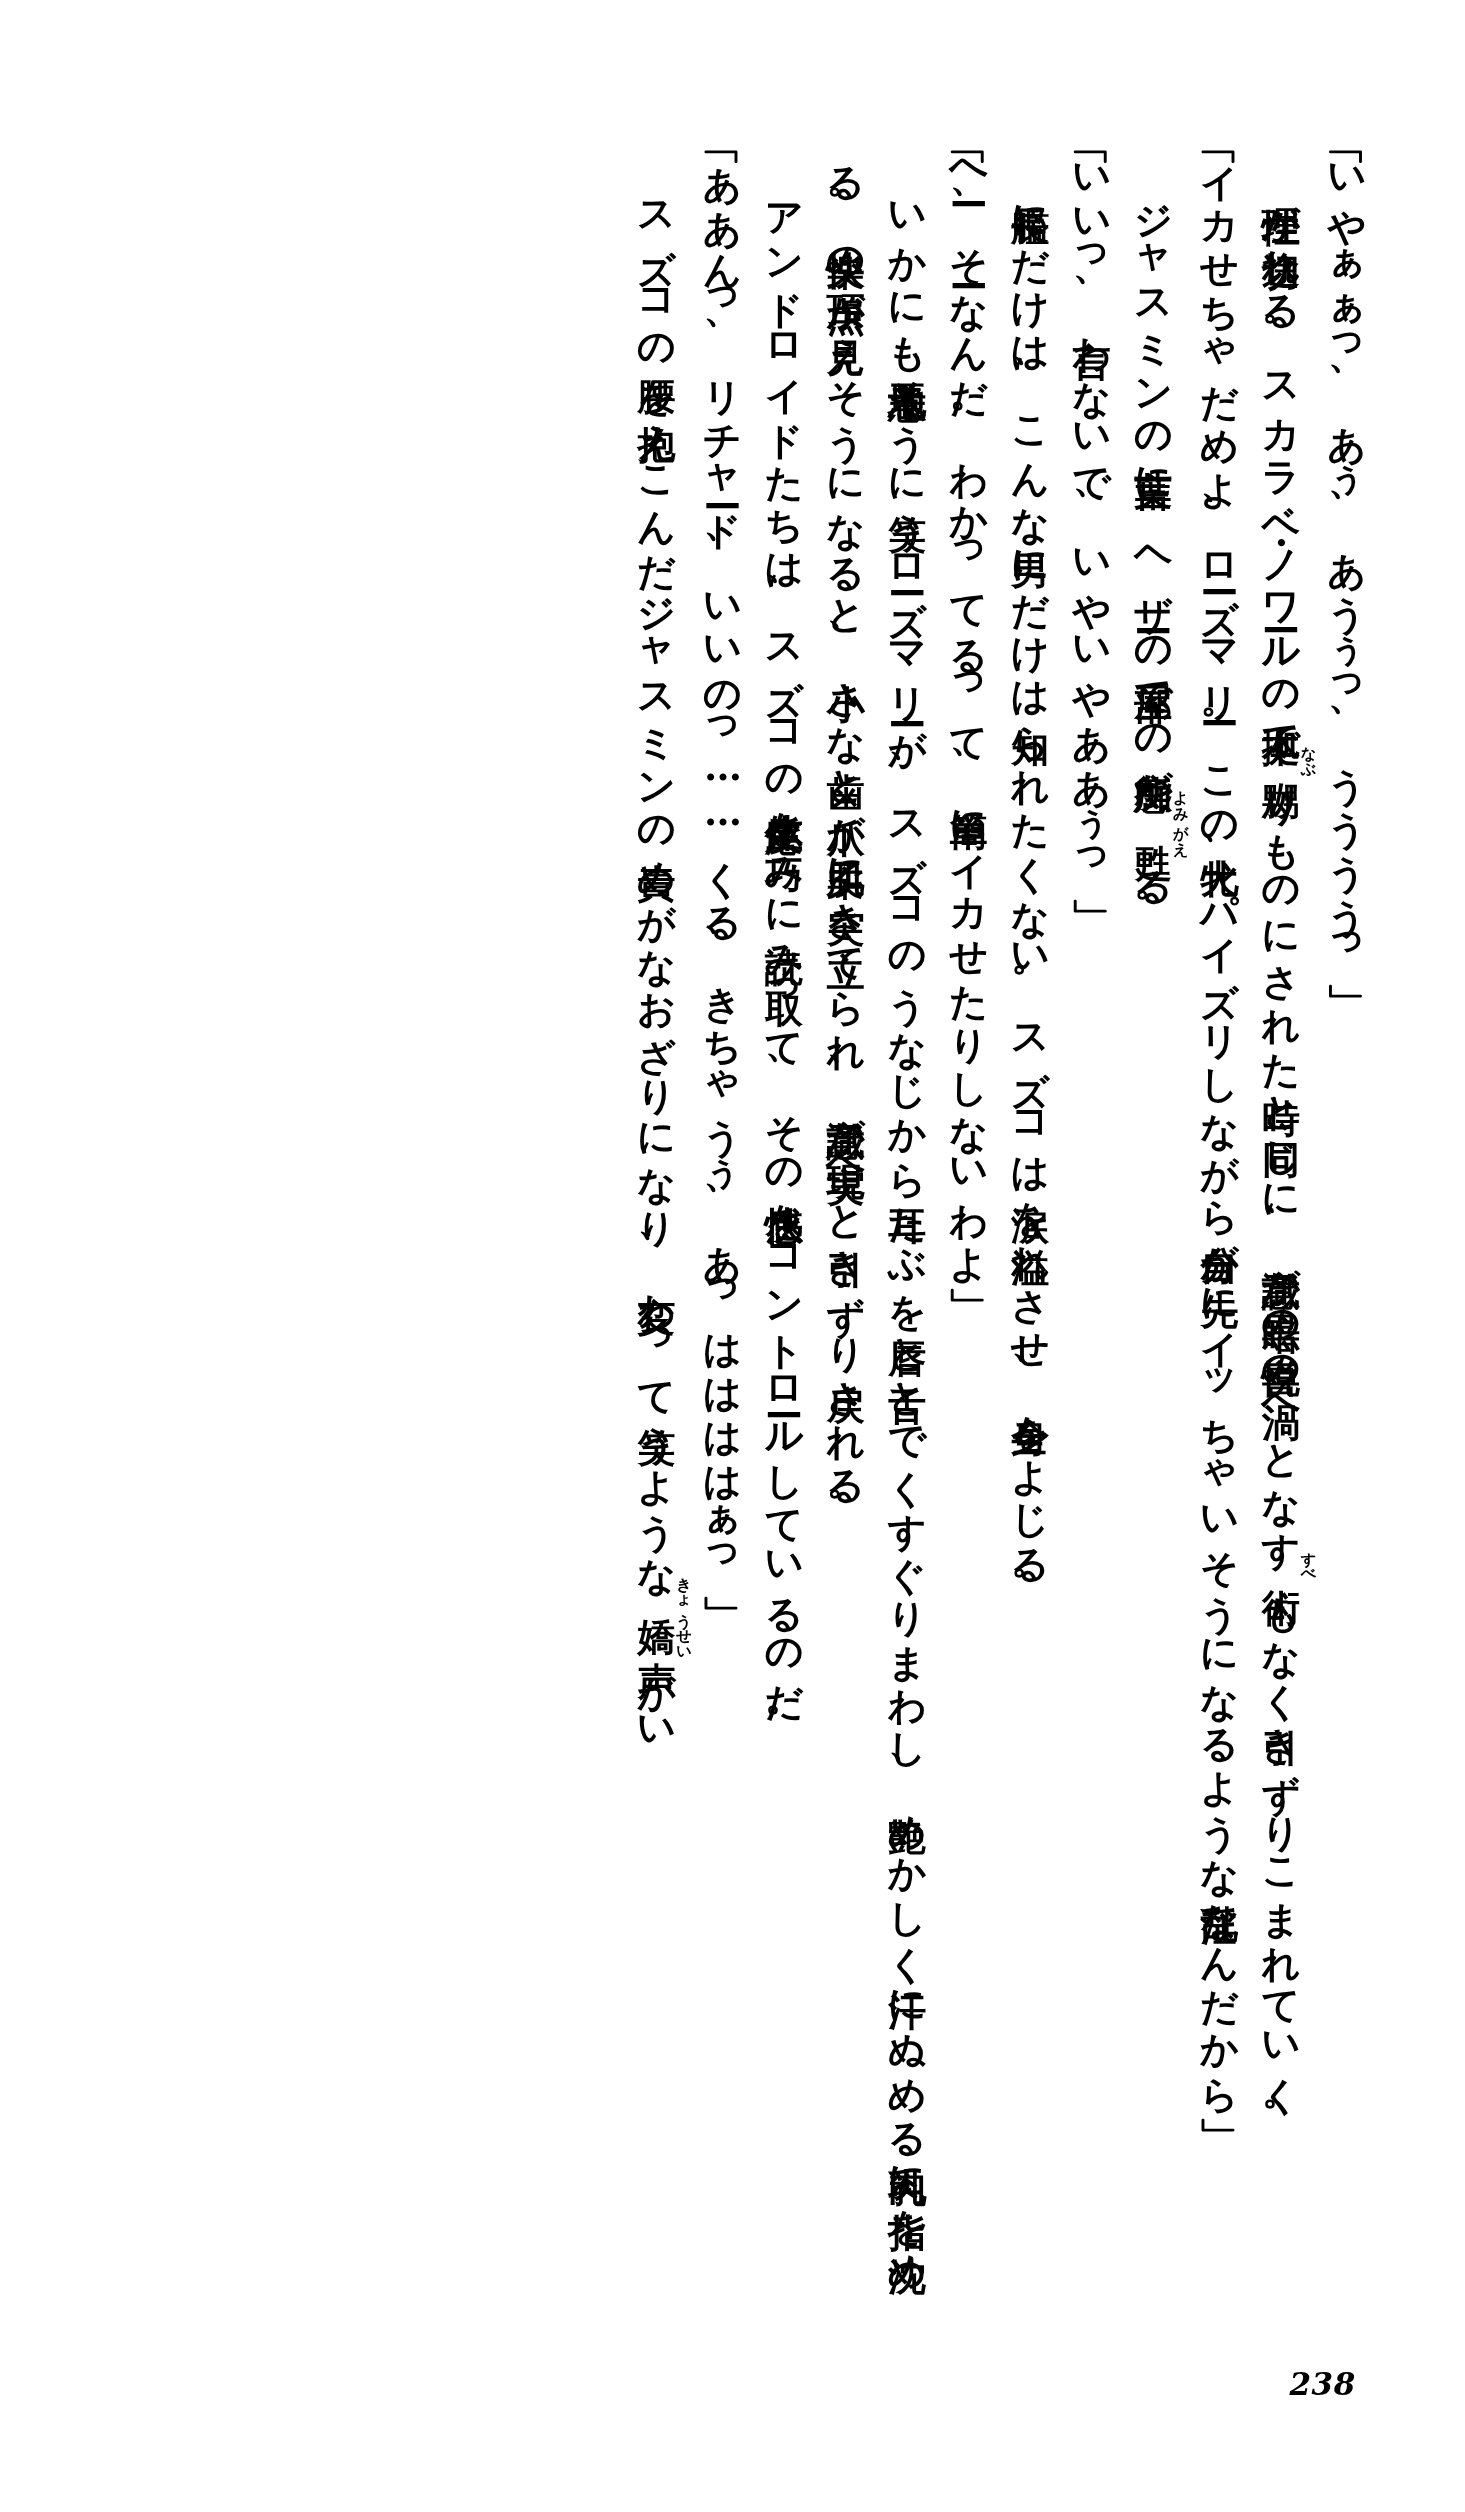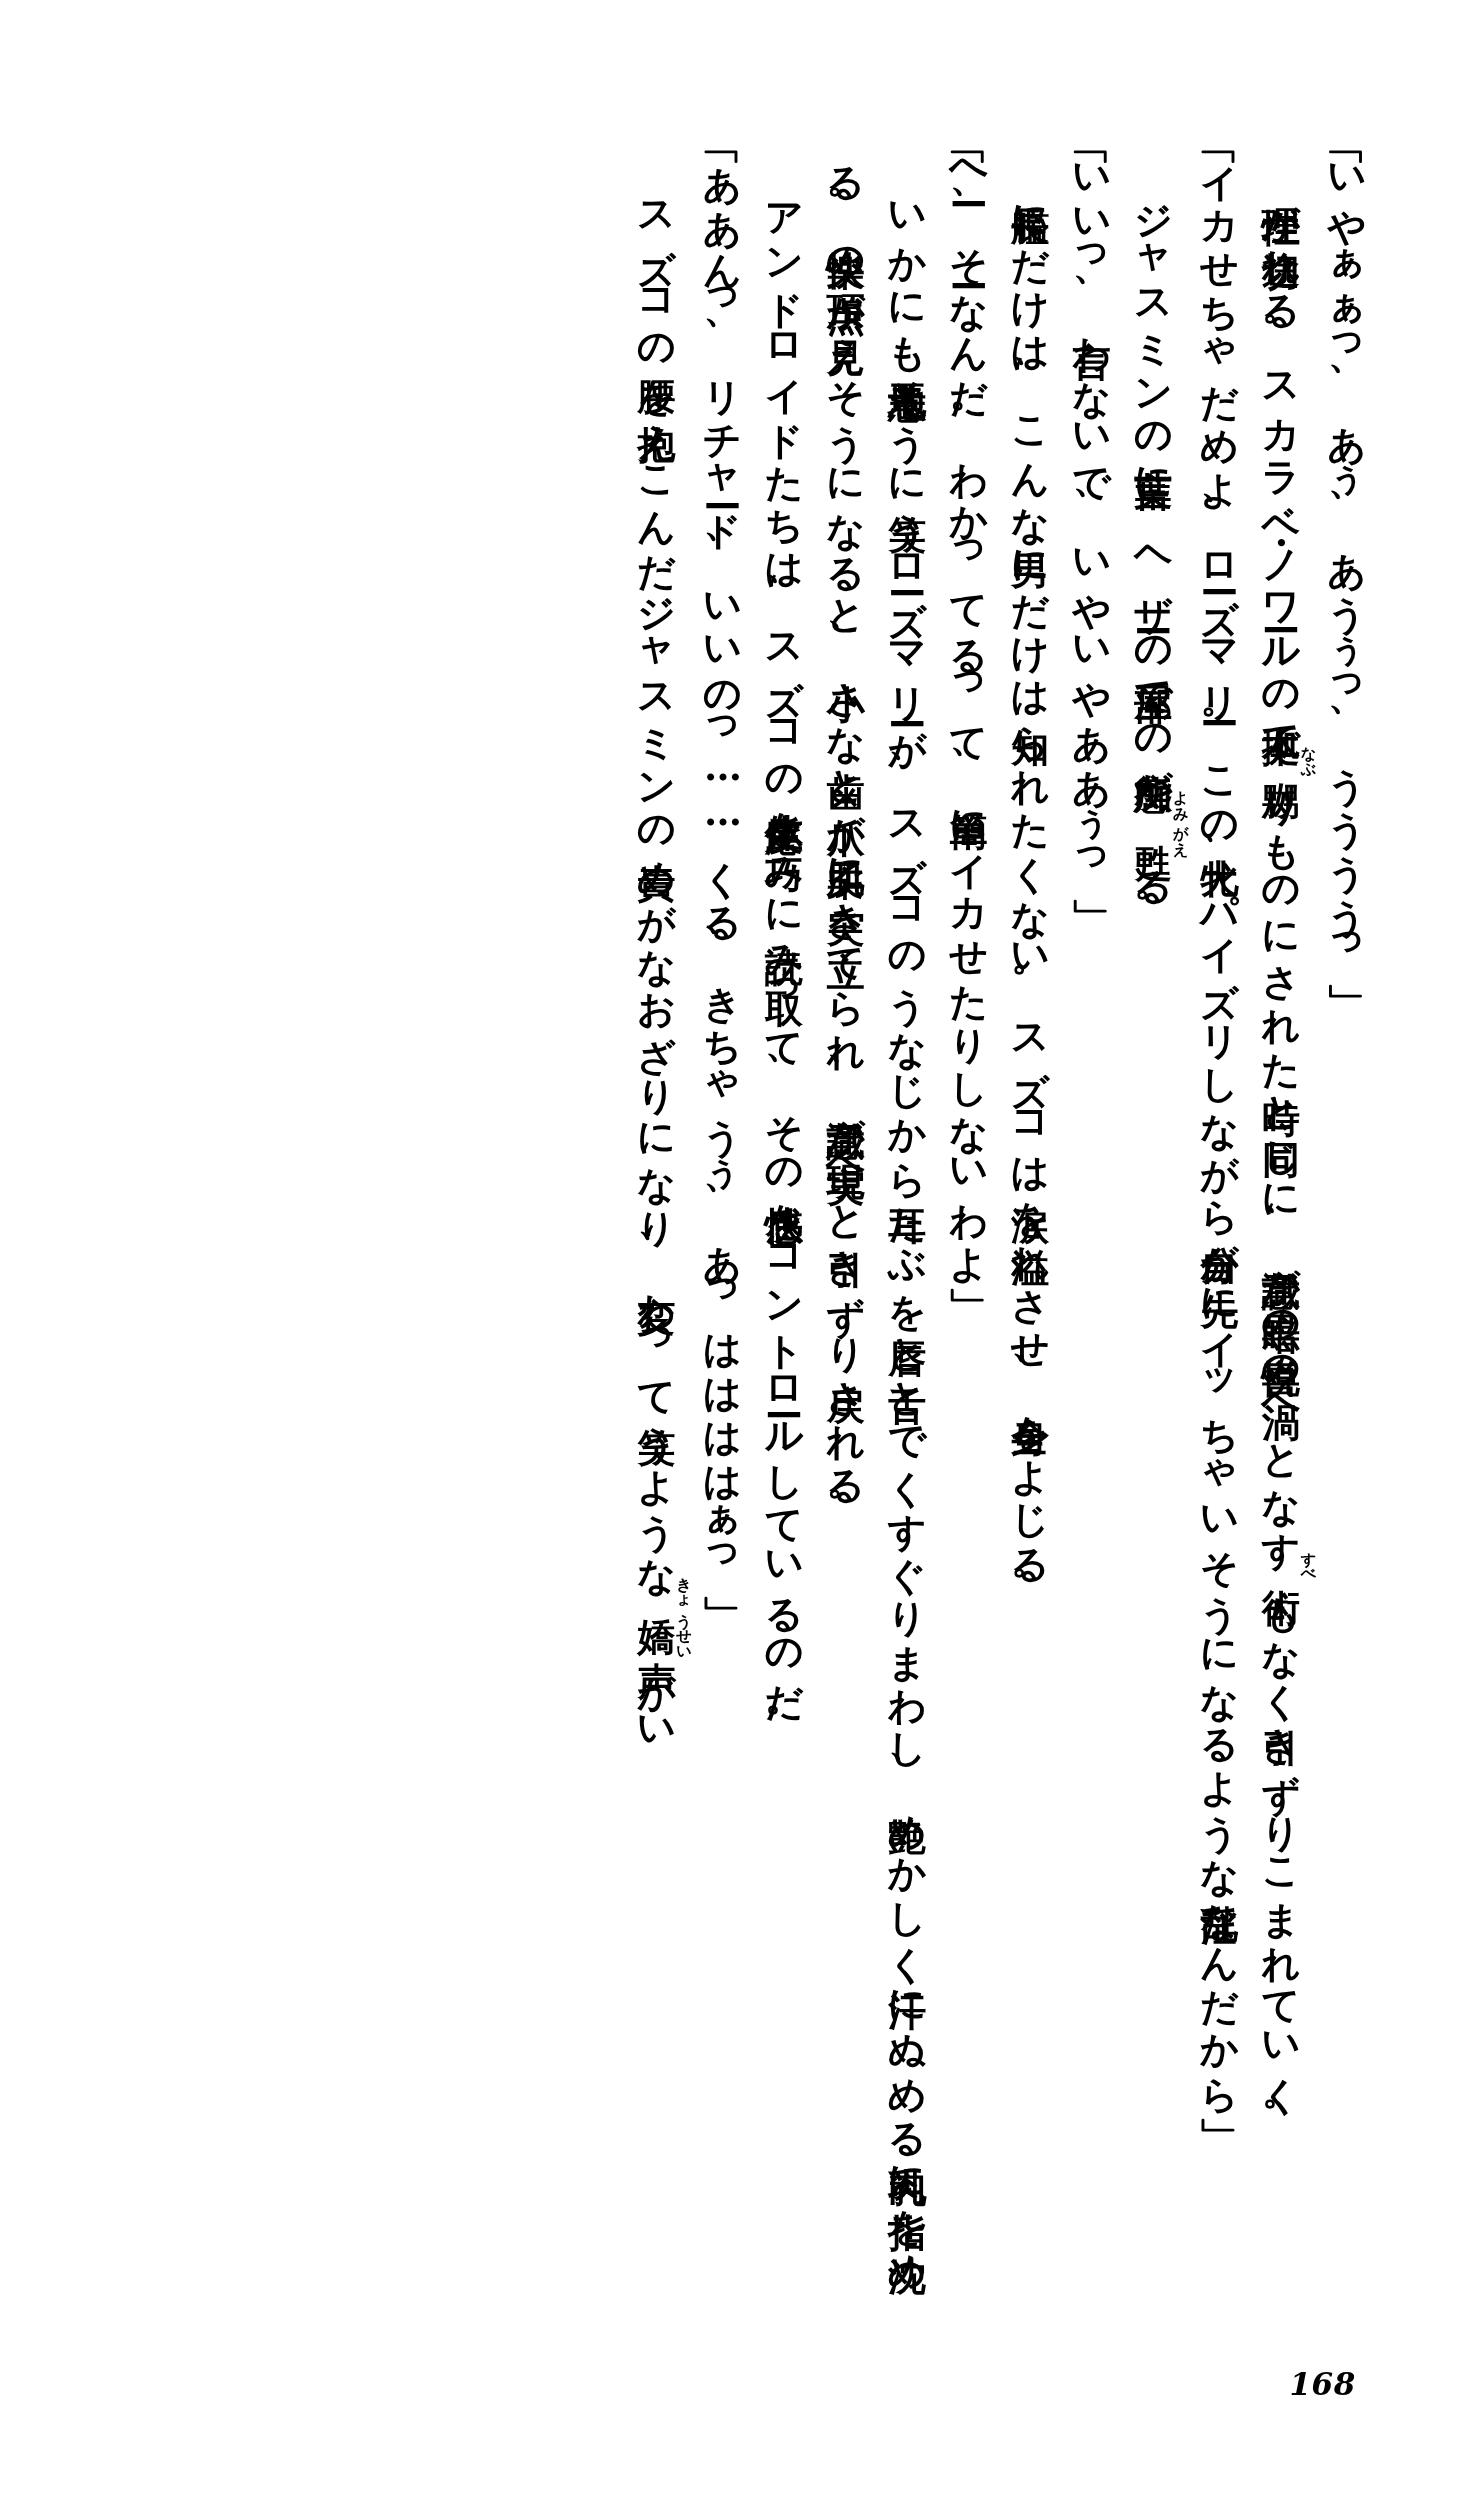--- a/index.html
+++ b/index.html
@@ -95,16 +95,16 @@
     <p>　いかにも意地悪そうに笑うローズマリーが、スズコのうなじから耳たぶを唇と舌とでくすぐりまわし、艶めかしく汗にぬめる乳肉に指を沈める。快楽の頂点が見えそうになると、小さな歯と爪が柔肌に突き立てられ、意識が現実へと引きずり戻される。</p>
 
     <p>　アンドロイドたちは、スズコの生体反応を巧みに読み取って、その快感をコントロールしているのだ。</p>
 
     <p>「ああんっ、リチャード、いいのっ……くる、きちゃうぅ、あっははははぁっ」</p>
 
     <p>　スズコの腰を抱えこんだジャスミンの責めがなおざりになり、変わって笑うような<ruby>嬌声<rt>きょうせい</rt></ruby>がい</p>
 
   </div>
 
-  <div id="page-number">168</div>
+  <div id="page-number">238</div>
 
 </div>
 
 
 </body></html>

